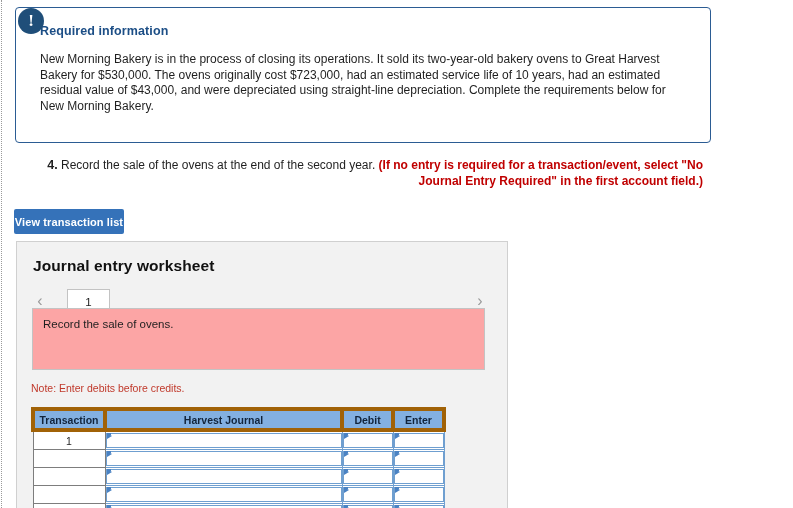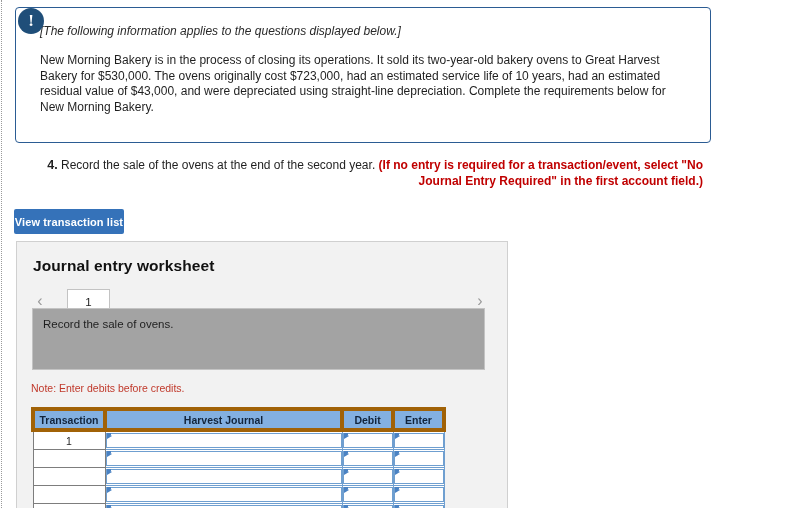--- a/index.html
+++ b/index.html
@@ -178,21 +178,21 @@
   }
 
   
   .desc-box {
     position: absolute;
     left: 32px;
     top: 308px;
     width: 453px;
     height: 62px;
     box-sizing: border-box;
-    background: #a3a3a3;
+    background: #fca5a5;
     border: 1px solid #c3c3c3;
   }
   .desc-text {
     margin: 9px 0 0 10px;
     font-size: 11.5px;
     color: #1f1f1f;
   }
 
   
   .note {
@@ -275,21 +275,21 @@
   }
 </style>
 </head>
 <body>
 
 <div class="left-rail"></div>
 
 <div class="info-callout">
   <div class="info-badge">!</div>
   <div class="info-inner">
-    <div class="info-italic">[The following information applies to the questions displayed below.]</div>
+    <div class="info-title">Required information</div>
     <div class="info-body">New Morning Bakery is in the process of closing its operations. It sold its two-year-old bakery ovens to Great Harvest Bakery for $530,000. The ovens originally cost $723,000, had an estimated service life of 10 years, had an estimated residual value of $43,000, and were depreciated using straight-line depreciation. Complete the requirements below for New Morning Bakery.</div>
   </div>
 </div>
 
 <div class="question">
   <span class="q-num">4.</span>
   <span>Record the sale of the ovens at the end of the second year.</span>
   <span class="q-red">(If no entry is required for a transaction/event, select "No Journal Entry Required" in the first account field.)</span>
 </div>
 

